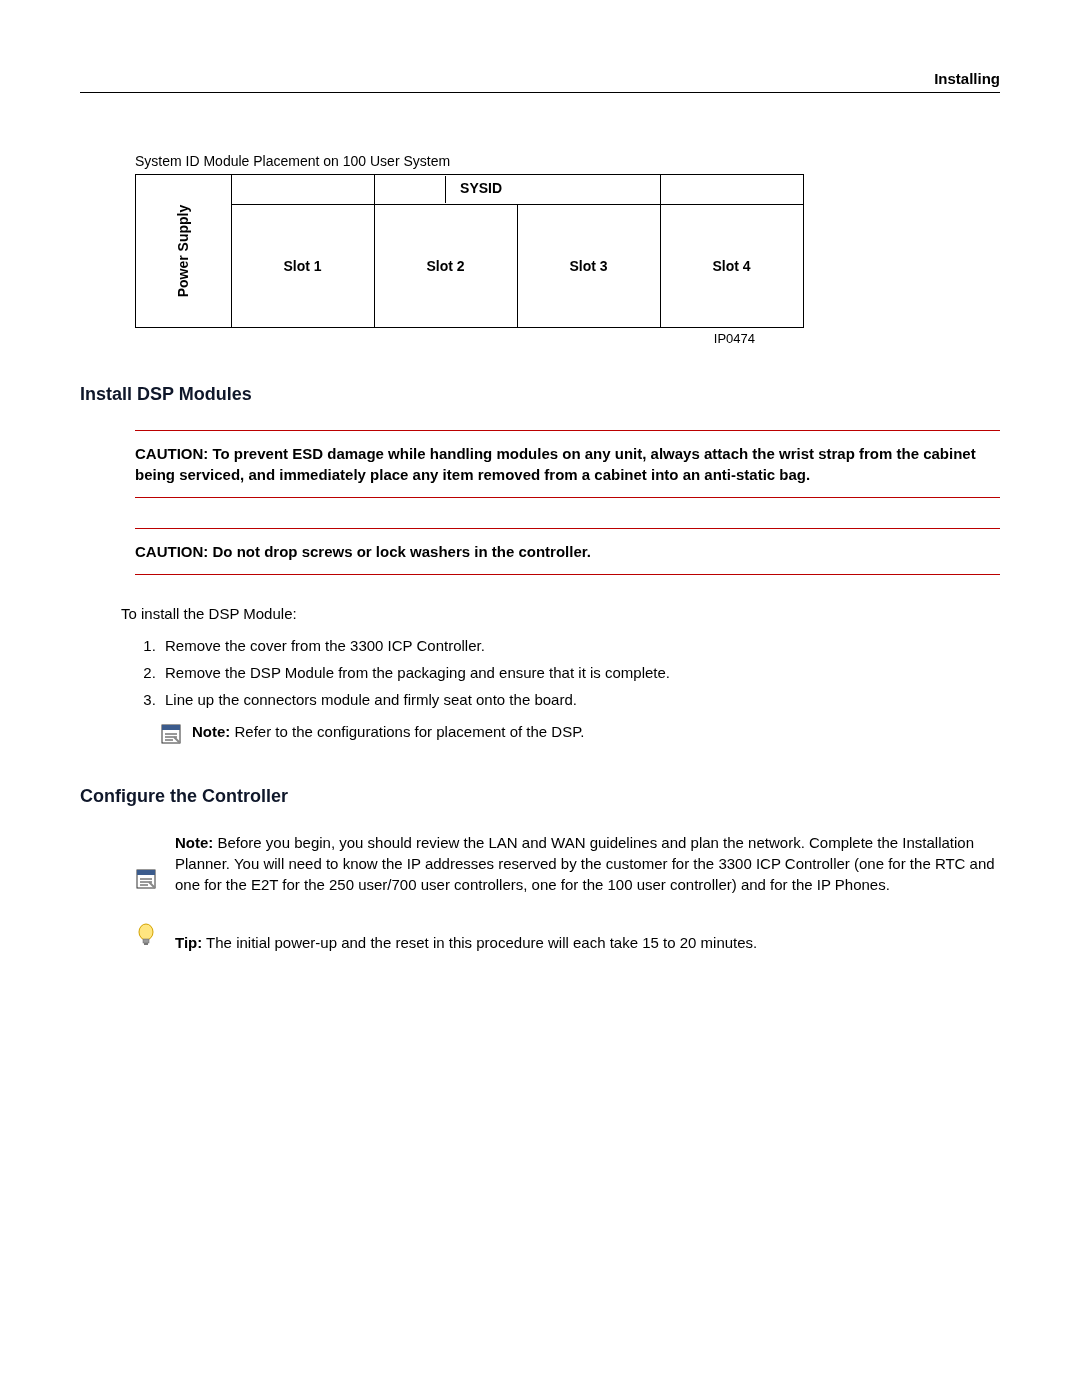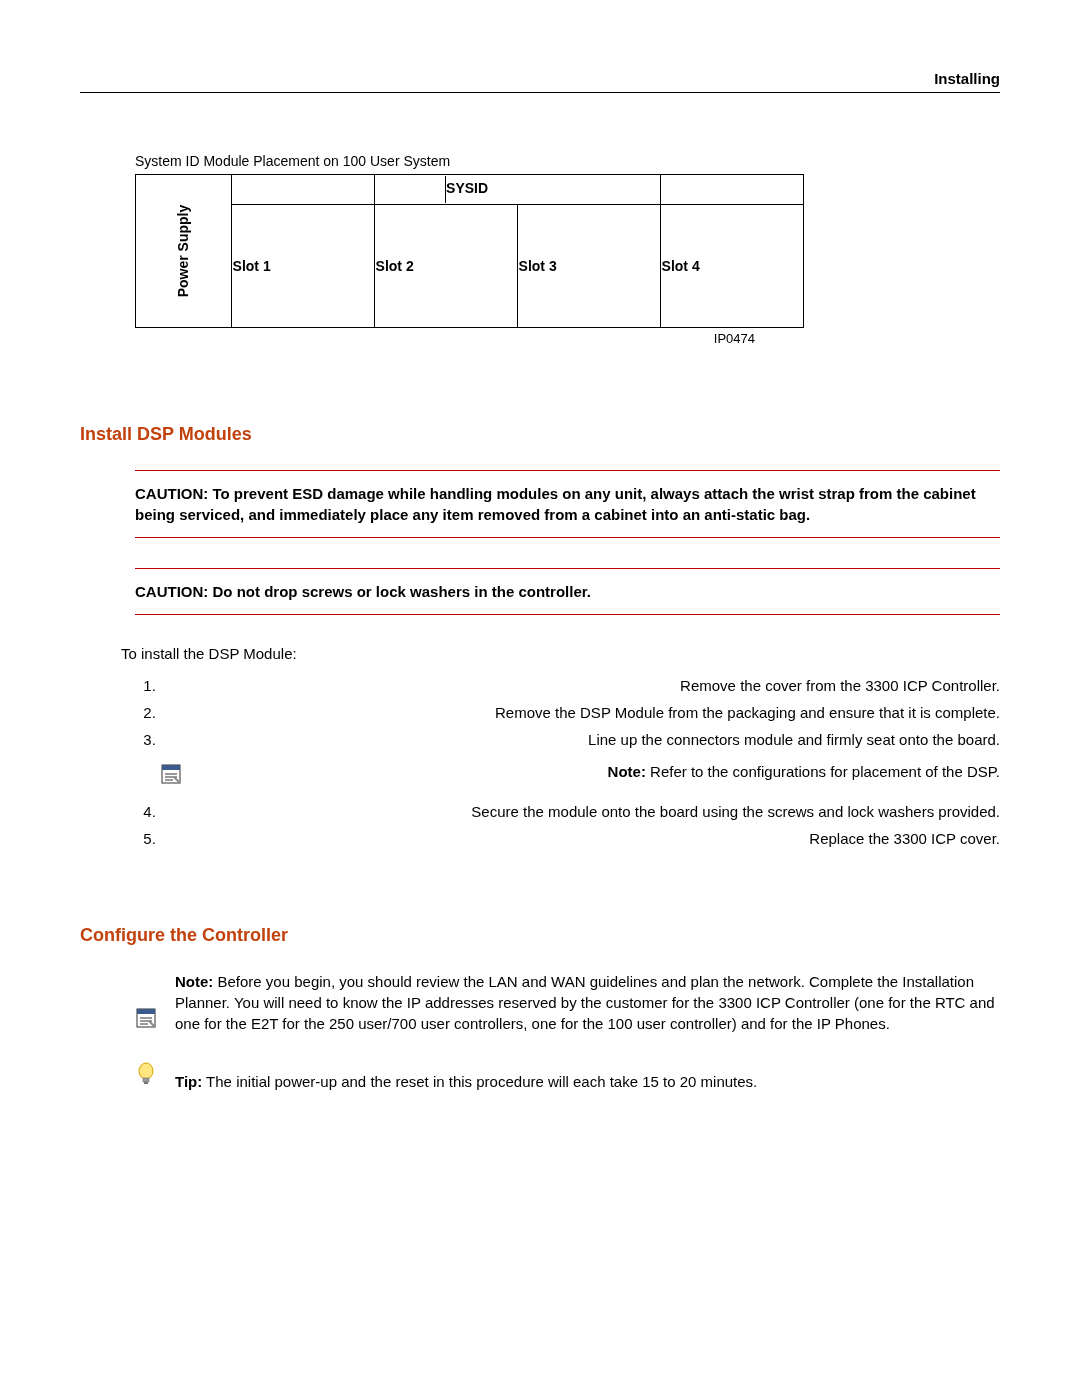--- a/index.html
+++ b/index.html
@@ -26,21 +26,21 @@
       font-size: 14px;
       margin-left: 55px;
       margin-bottom: 5px;
     }
     .slot-table {
       margin-left: 55px;
       border-collapse: collapse;
     }
     .slot-table td, .slot-table th {
       border: 1.5px solid #000;
-      text-align: left;
+      text-align: center;
       font-weight: bold;
       font-size: 14px;
     }
     .power-cell {
       width: 45px;
       height: 150px;
     }
     .vertical-text {
       transform: rotate(-90deg);
       white-space: nowrap;
@@ -58,24 +58,24 @@
       height: 110px;
     }
     .fig-id {
       text-align: right;
       font-size: 13px;
       margin-left: 55px;
       width: 620px;
       margin-top: 3px;
     }
     .section-title {
-      color: #c2410c;
+      color: #0f172a;
       font-size: 18px;
       font-weight: bold;
-      margin-top: 78px;
+      margin-top: 38px;
       margin-bottom: 25px;
     }
     .caution-box {
       margin-left: 55px;
       border-top: 1px solid #bb0000;
       border-bottom: 1px solid #bb0000;
       padding: 12px 0;
       margin-bottom: 30px;
       font-weight: bold;
       font-size: 15px;
@@ -83,21 +83,20 @@
     }
     .instruction-intro {
       margin-left: 41px;
       font-size: 15px;
       margin-bottom: 15px;
     }
     ol.steps {
       margin-left: 55px;
       padding-left: 25px;
       font-size: 15px;
-      text-align: right;
     }
     ol.steps li {
       margin-bottom: 10px;
       padding-left: 5px;
     }
     .note-row {
       display: flex;
       align-items: flex-end;
       margin-left: 55px;
       margin-bottom: 15px;
@@ -176,39 +175,35 @@
 
   <div class="caution-box">CAUTION: To prevent ESD damage while handling modules on any unit, always attach the wrist strap from the cabinet being serviced, and immediately place any item removed from a cabinet into an anti-static bag.</div>
   <div class="caution-box">CAUTION: Do not drop screws or lock washers in the controller.</div>
 
   <div class="instruction-intro">To install the DSP Module:</div>
   <ol class="steps">
     <li>Remove the cover from the 3300 ICP Controller.</li>
     <li>Remove the DSP Module from the packaging and ensure that it is complete.</li>
     <li>Line up the connectors module and firmly seat onto the board.</li>
   </ol>
-  <div class="inline-note" style="margin-left:80px;justify-content:space-between;">
+  <div class="inline-note" style="margin-left:80px;">
     <span class="icon">
       <svg width="22" height="22" viewBox="0 0 22 22">
         <rect x="2" y="2" width="18" height="18" fill="#fff" stroke="#333" stroke-width="1"></rect>
         <rect x="2" y="2" width="18" height="5" fill="#3b5b8c"></rect>
         <line x1="5" y1="11" x2="17" y2="11" stroke="#333" stroke-width="1"></line>
         <line x1="5" y1="14" x2="17" y2="14" stroke="#333" stroke-width="1"></line>
         <line x1="5" y1="17" x2="13" y2="17" stroke="#333" stroke-width="1"></line>
         <path d="M14 14 L20 20" stroke="#888" stroke-width="2"></path>
       </svg>
     </span>
     <span>
       <b>Note:</b><span> Refer to the configurations for placement of the DSP.</span>
     </span>
   </div>
-  <ol class="steps" start="4">
-    <li>Secure the module onto the board using the screws and lock washers provided.</li>
-    <li>Replace the 3300 ICP cover.</li>
-  </ol>
 
   <div class="section-title">Configure the Controller</div>
 
   <div class="note-row">
     <span class="icon">
       <svg width="22" height="22" viewBox="0 0 22 22">
         <rect x="2" y="2" width="18" height="18" fill="#fff" stroke="#333" stroke-width="1"></rect>
         <rect x="2" y="2" width="18" height="5" fill="#3b5b8c"></rect>
         <line x1="5" y1="11" x2="17" y2="11" stroke="#333" stroke-width="1"></line>
         <line x1="5" y1="14" x2="17" y2="14" stroke="#333" stroke-width="1"></line>

